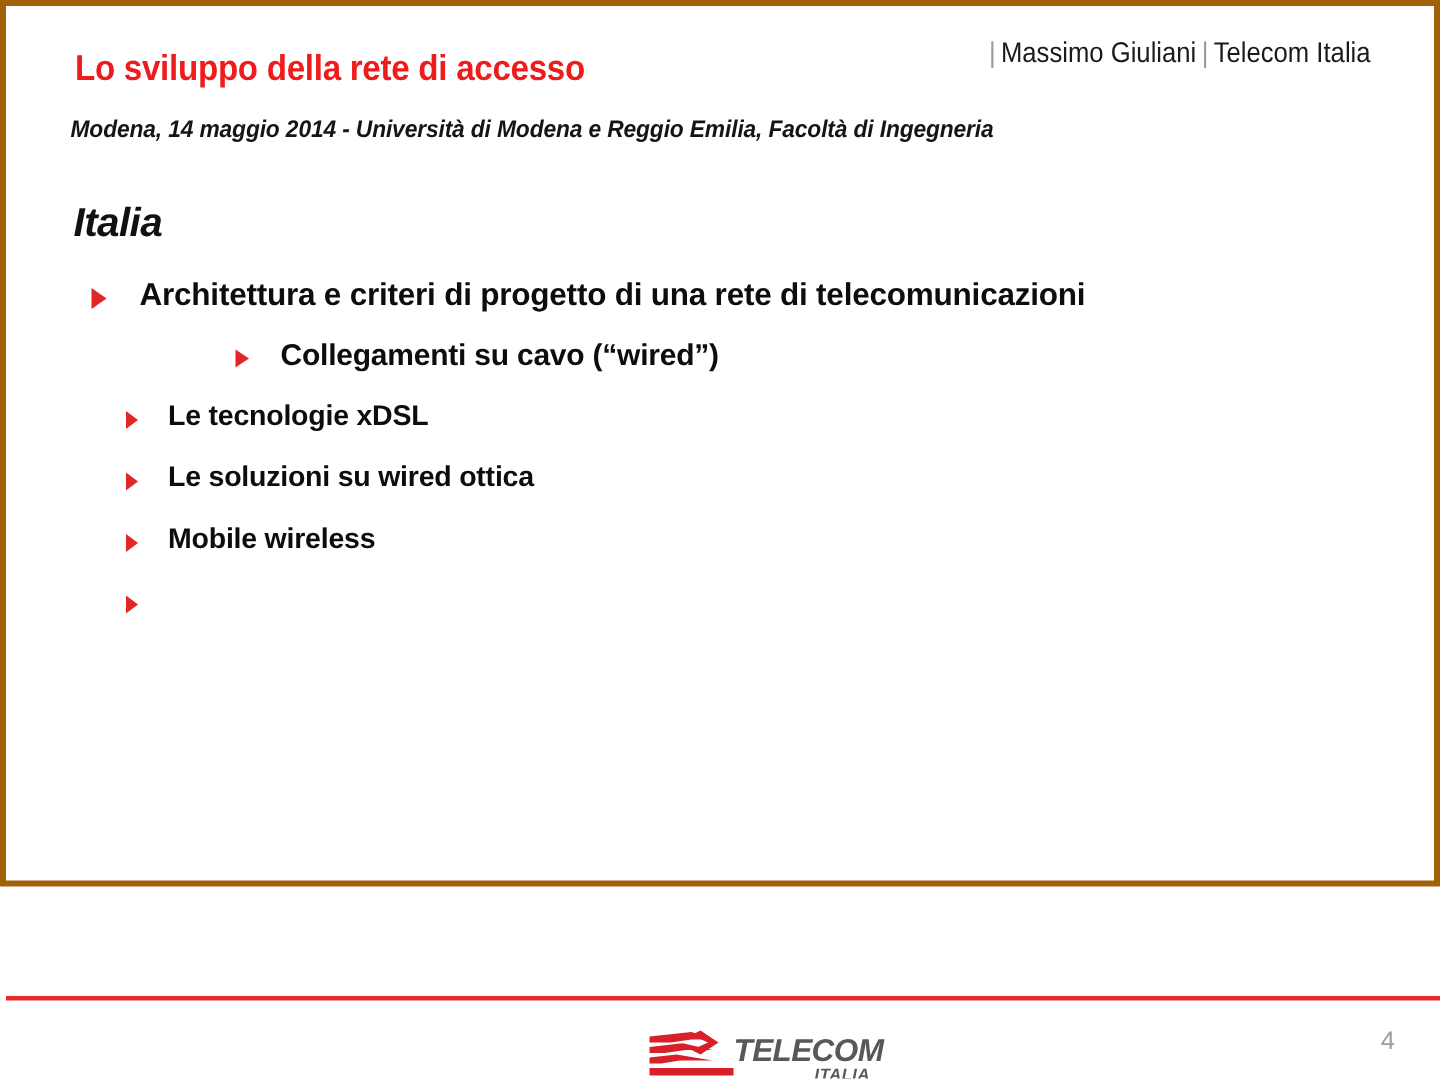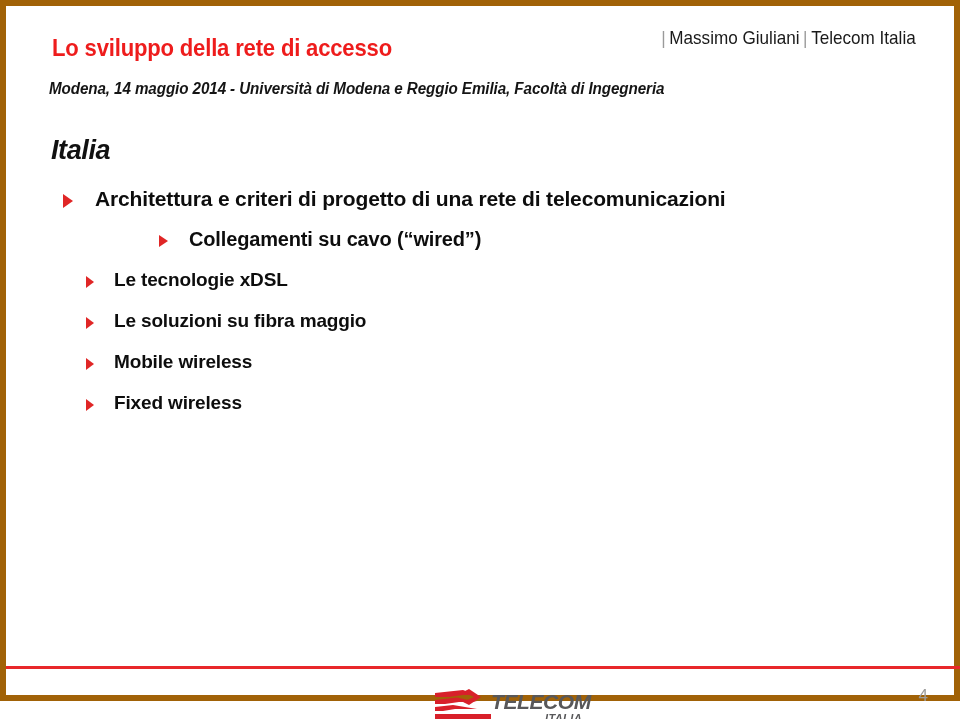--- a/index.html
+++ b/index.html
@@ -10,24 +10,24 @@
   body {
     width: 960px;
     height: 719px;
     font-family: "Liberation Sans", sans-serif;
     overflow: hidden;
   }
 
   #slide {
     position: relative;
     width: 960px;
-    height: 701px;
+    height: 591px;
     box-sizing: border-box;
     background: #ffffff;
-    border: 6px solid #a16207;
+    border: 4px solid #a16207;
   }
 
   
   #header {
     position: absolute;
     left: 0;
     top: 0;
     width: 958px;
     height: 108px;
   }
@@ -195,33 +195,32 @@
       <span class="bullet-text">Collegamenti su cavo (“wired”)</span>
     </div>
 
     <div class="bullet-row lvl3">
       <span class="marker"></span>
       <span class="bullet-text">Le tecnologie xDSL</span>
     </div>
 
     <div class="bullet-row lvl3">
       <span class="marker"></span>
-      <span class="bullet-text">Le soluzioni su fibra maggio</span>
+      <span class="bullet-text">Le soluzioni su wired ottica</span>
     </div>
 
 
 
     <div class="bullet-row lvl3">
       <span class="marker"></span>
       <span class="bullet-text">Mobile wireless</span>
     </div>
 
     <div class="bullet-row lvl3">
       <span class="marker"></span>
-      <span class="bullet-text">Fixed wireless</span>
     </div>
 
   </div>
 
   <div id="footer-rule"></div>
 
   <div id="logo">
     <svg width="160" height="40" viewBox="0 0 160 40" xmlns="http://www.w3.org/2000/svg" aria-hidden="true">
       <g fill="#d8202a">
         <path d="M2 6 L30 3 L44 8 L30 8 L16 10 L2 10 Z"></path>

